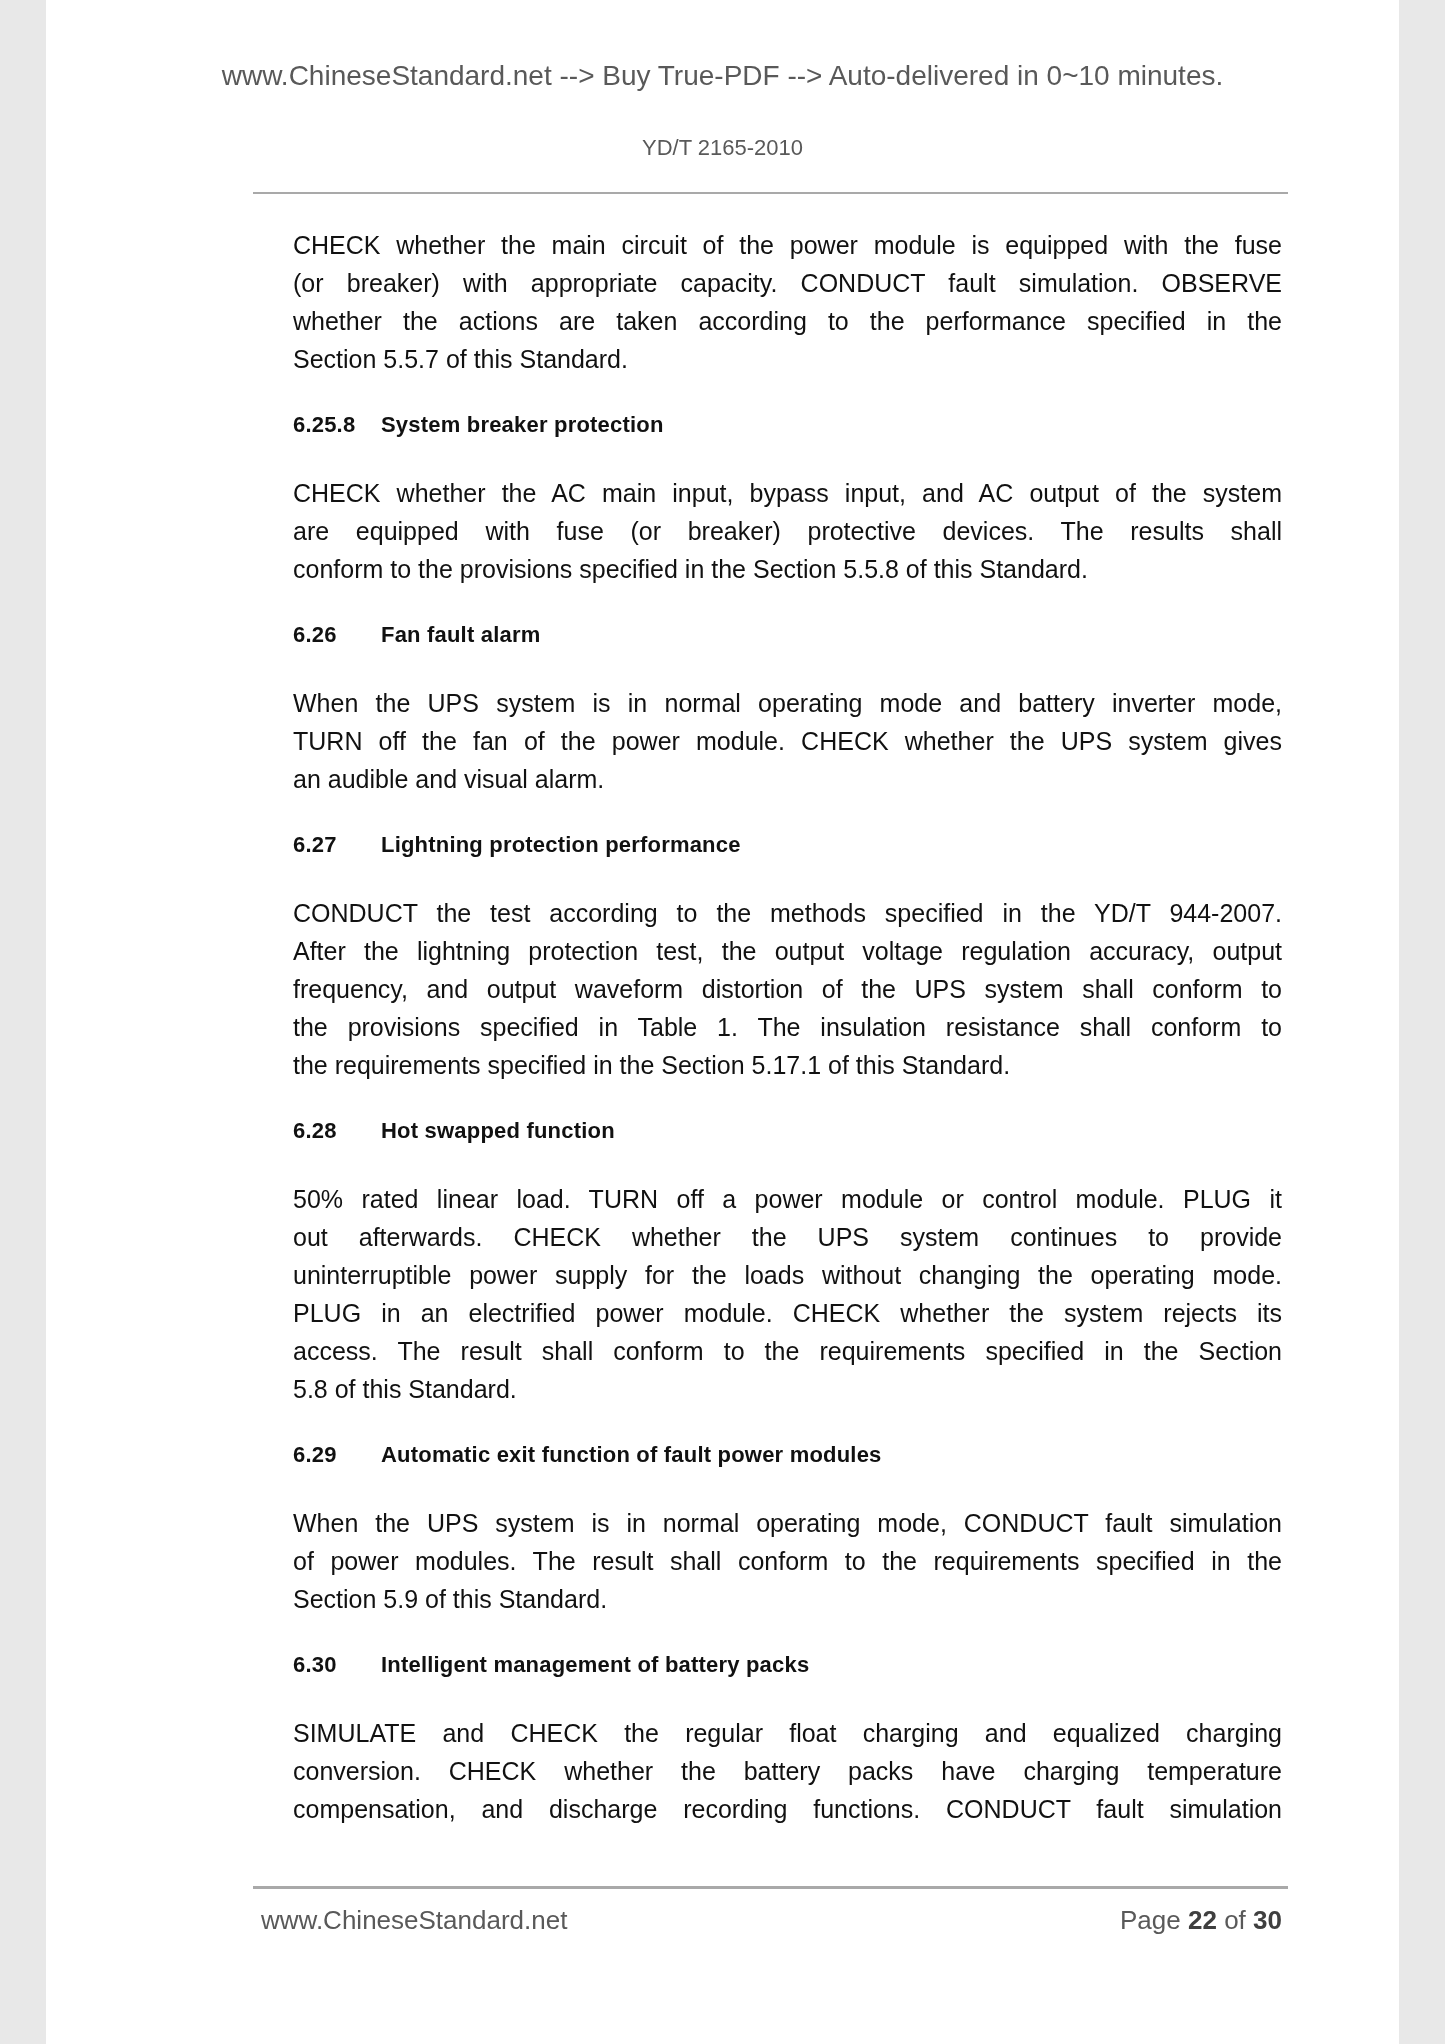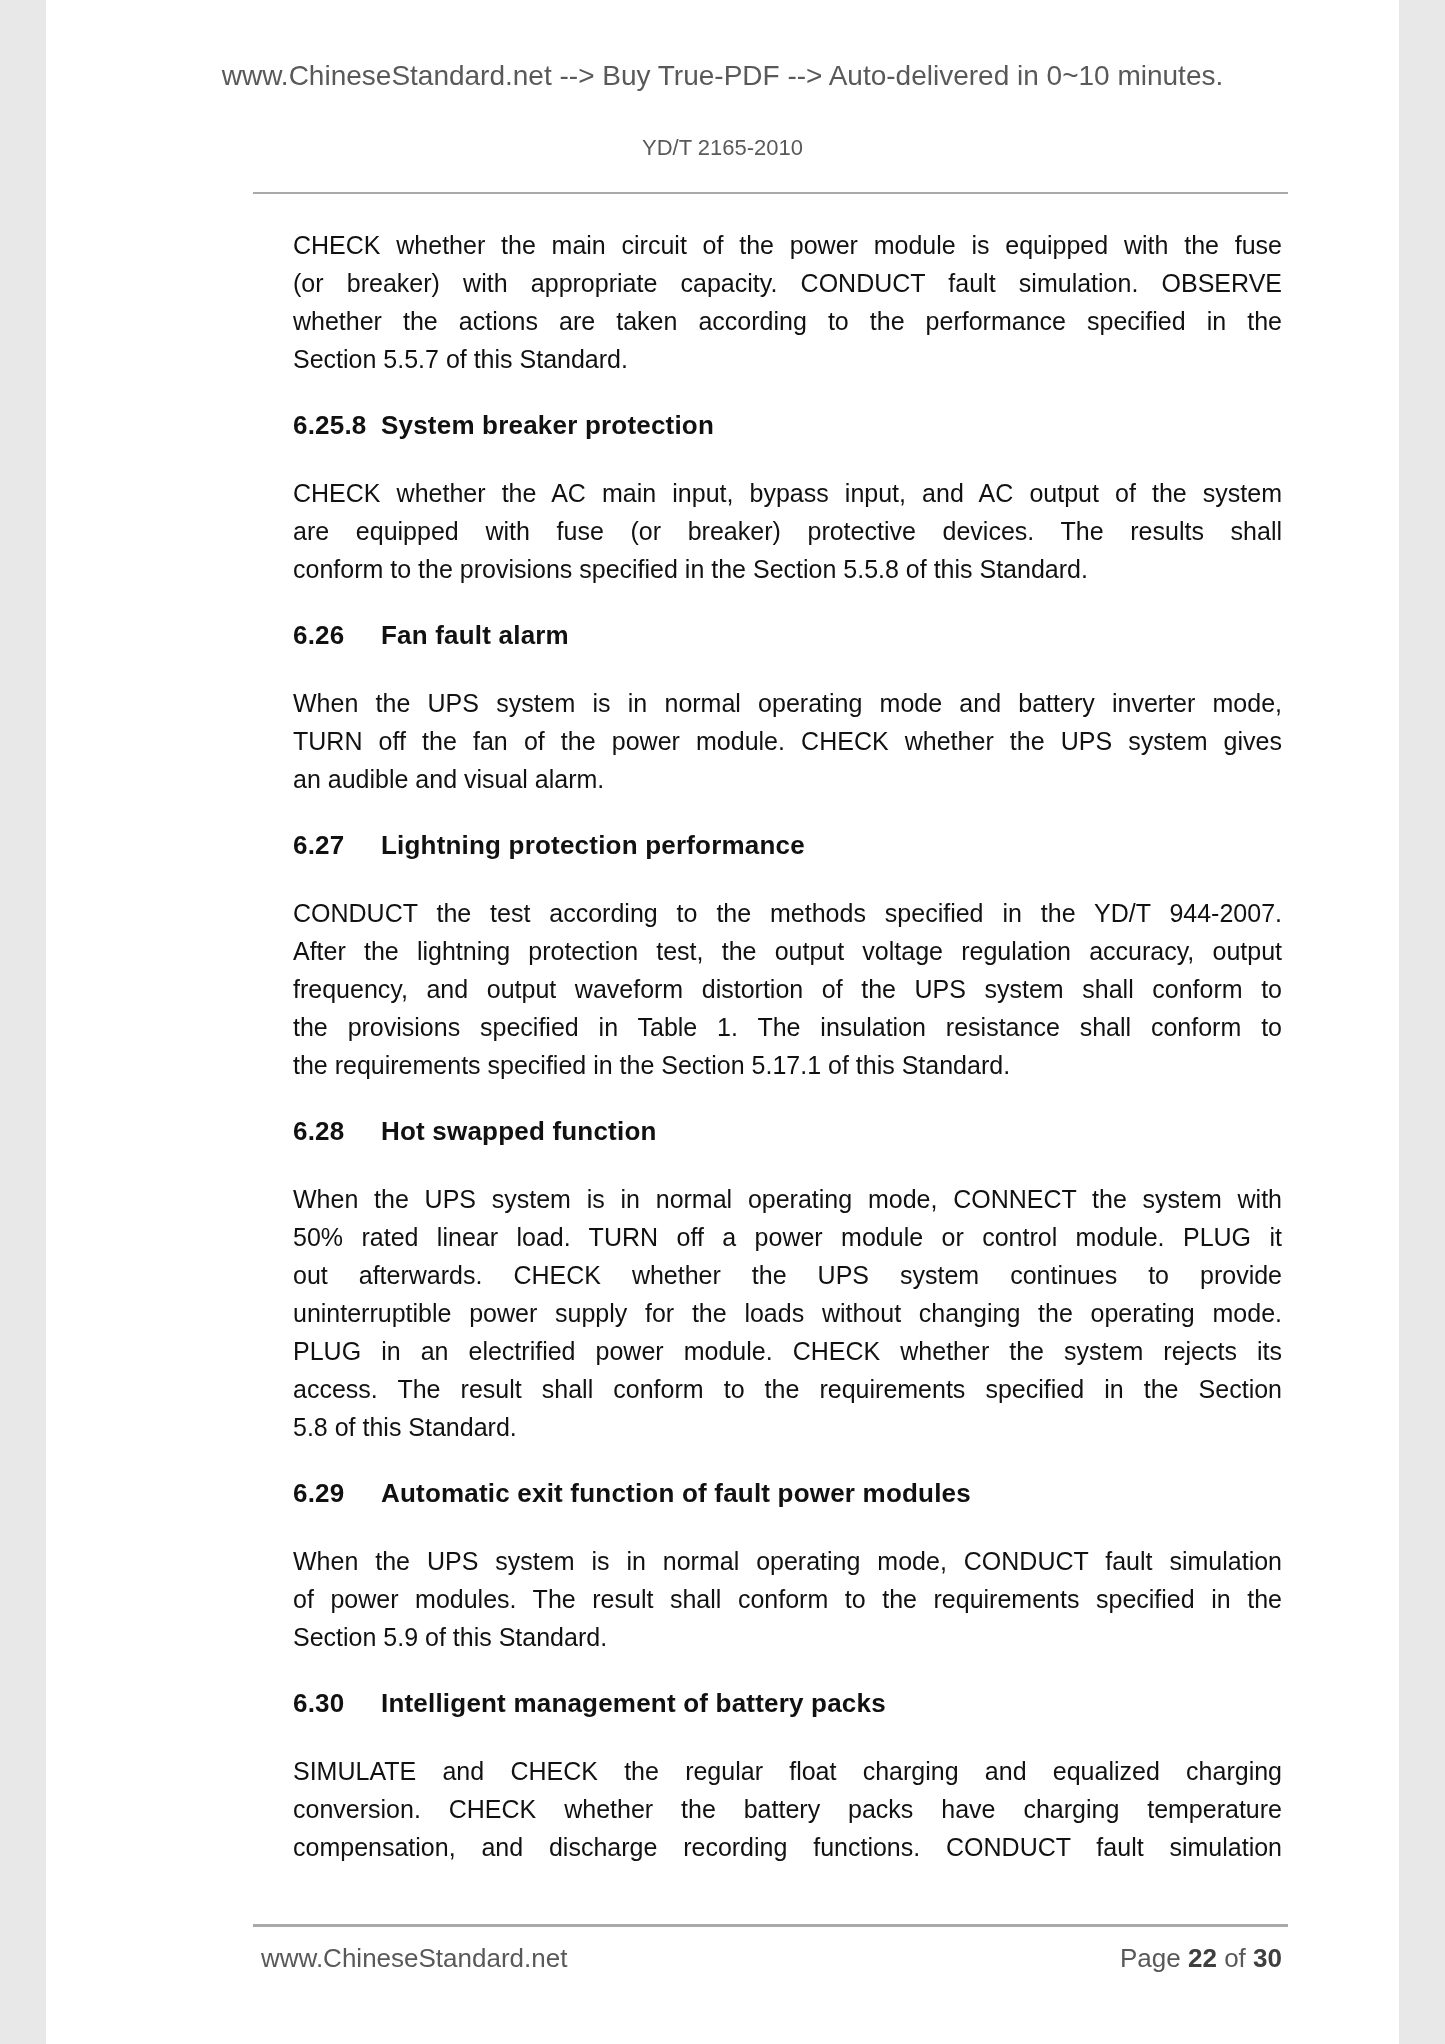--- a/index.html
+++ b/index.html
@@ -26,21 +26,21 @@
   .rule-top { border-top: 2px solid var(--rule); margin-top: 26px; }
   .rule-bottom { border-top: 3px solid var(--rule); margin-top: 58px; }
   .text { padding: 0 6px 0 8px; color: var(--body); font-size: 25px; margin-left: 32px; }
   .para { margin: 0; }
   .text > .para:first-child { margin-top: 32px; }
   .line { line-height: 38px; }
   .jline { text-align: justify; text-align-last: justify; }
   .lline { text-align: left; }
   h2.heading {
     display: flex;
-    font-size: 26px;
+    font-size: 22px;
     line-height: 38px;
     font-weight: bold;
     margin: 28px 0 30px 0;
     color: var(--body);
     letter-spacing: 0.2px;
   }
   .h-num { min-width: 88px; flex: 0 0 auto; }
   .footer {
     display: flex;
     justify-content: space-between;
@@ -99,21 +99,20 @@
           <div class="line jline">After the lightning protection test, the output voltage regulation accuracy, output</div>
           <div class="line jline">frequency, and output waveform distortion of the UPS system shall conform to</div>
           <div class="line jline">the provisions specified in Table 1. The insulation resistance shall conform to</div>
           <div class="line lline">the requirements specified in the Section 5.17.1 of this Standard.</div>
         </div>
         <h2 class="heading">
           <span class="h-num">6.28</span>
           <span class="h-title">Hot swapped function</span>
         </h2>
         <div class="para">
-          <div class="line jline">When the UPS system is in normal operating mode, CONNECT the system with</div>
           <div class="line jline">50% rated linear load. TURN off a power module or control module. PLUG it</div>
           <div class="line jline">out afterwards. CHECK whether the UPS system continues to provide</div>
           <div class="line jline">uninterruptible power supply for the loads without changing the operating mode.</div>
           <div class="line jline">PLUG in an electrified power module. CHECK whether the system rejects its</div>
           <div class="line jline">access. The result shall conform to the requirements specified in the Section</div>
           <div class="line lline">5.8 of this Standard.</div>
         </div>
         <h2 class="heading">
           <span class="h-num">6.29</span>
           <span class="h-title">Automatic exit function of fault power modules</span>

